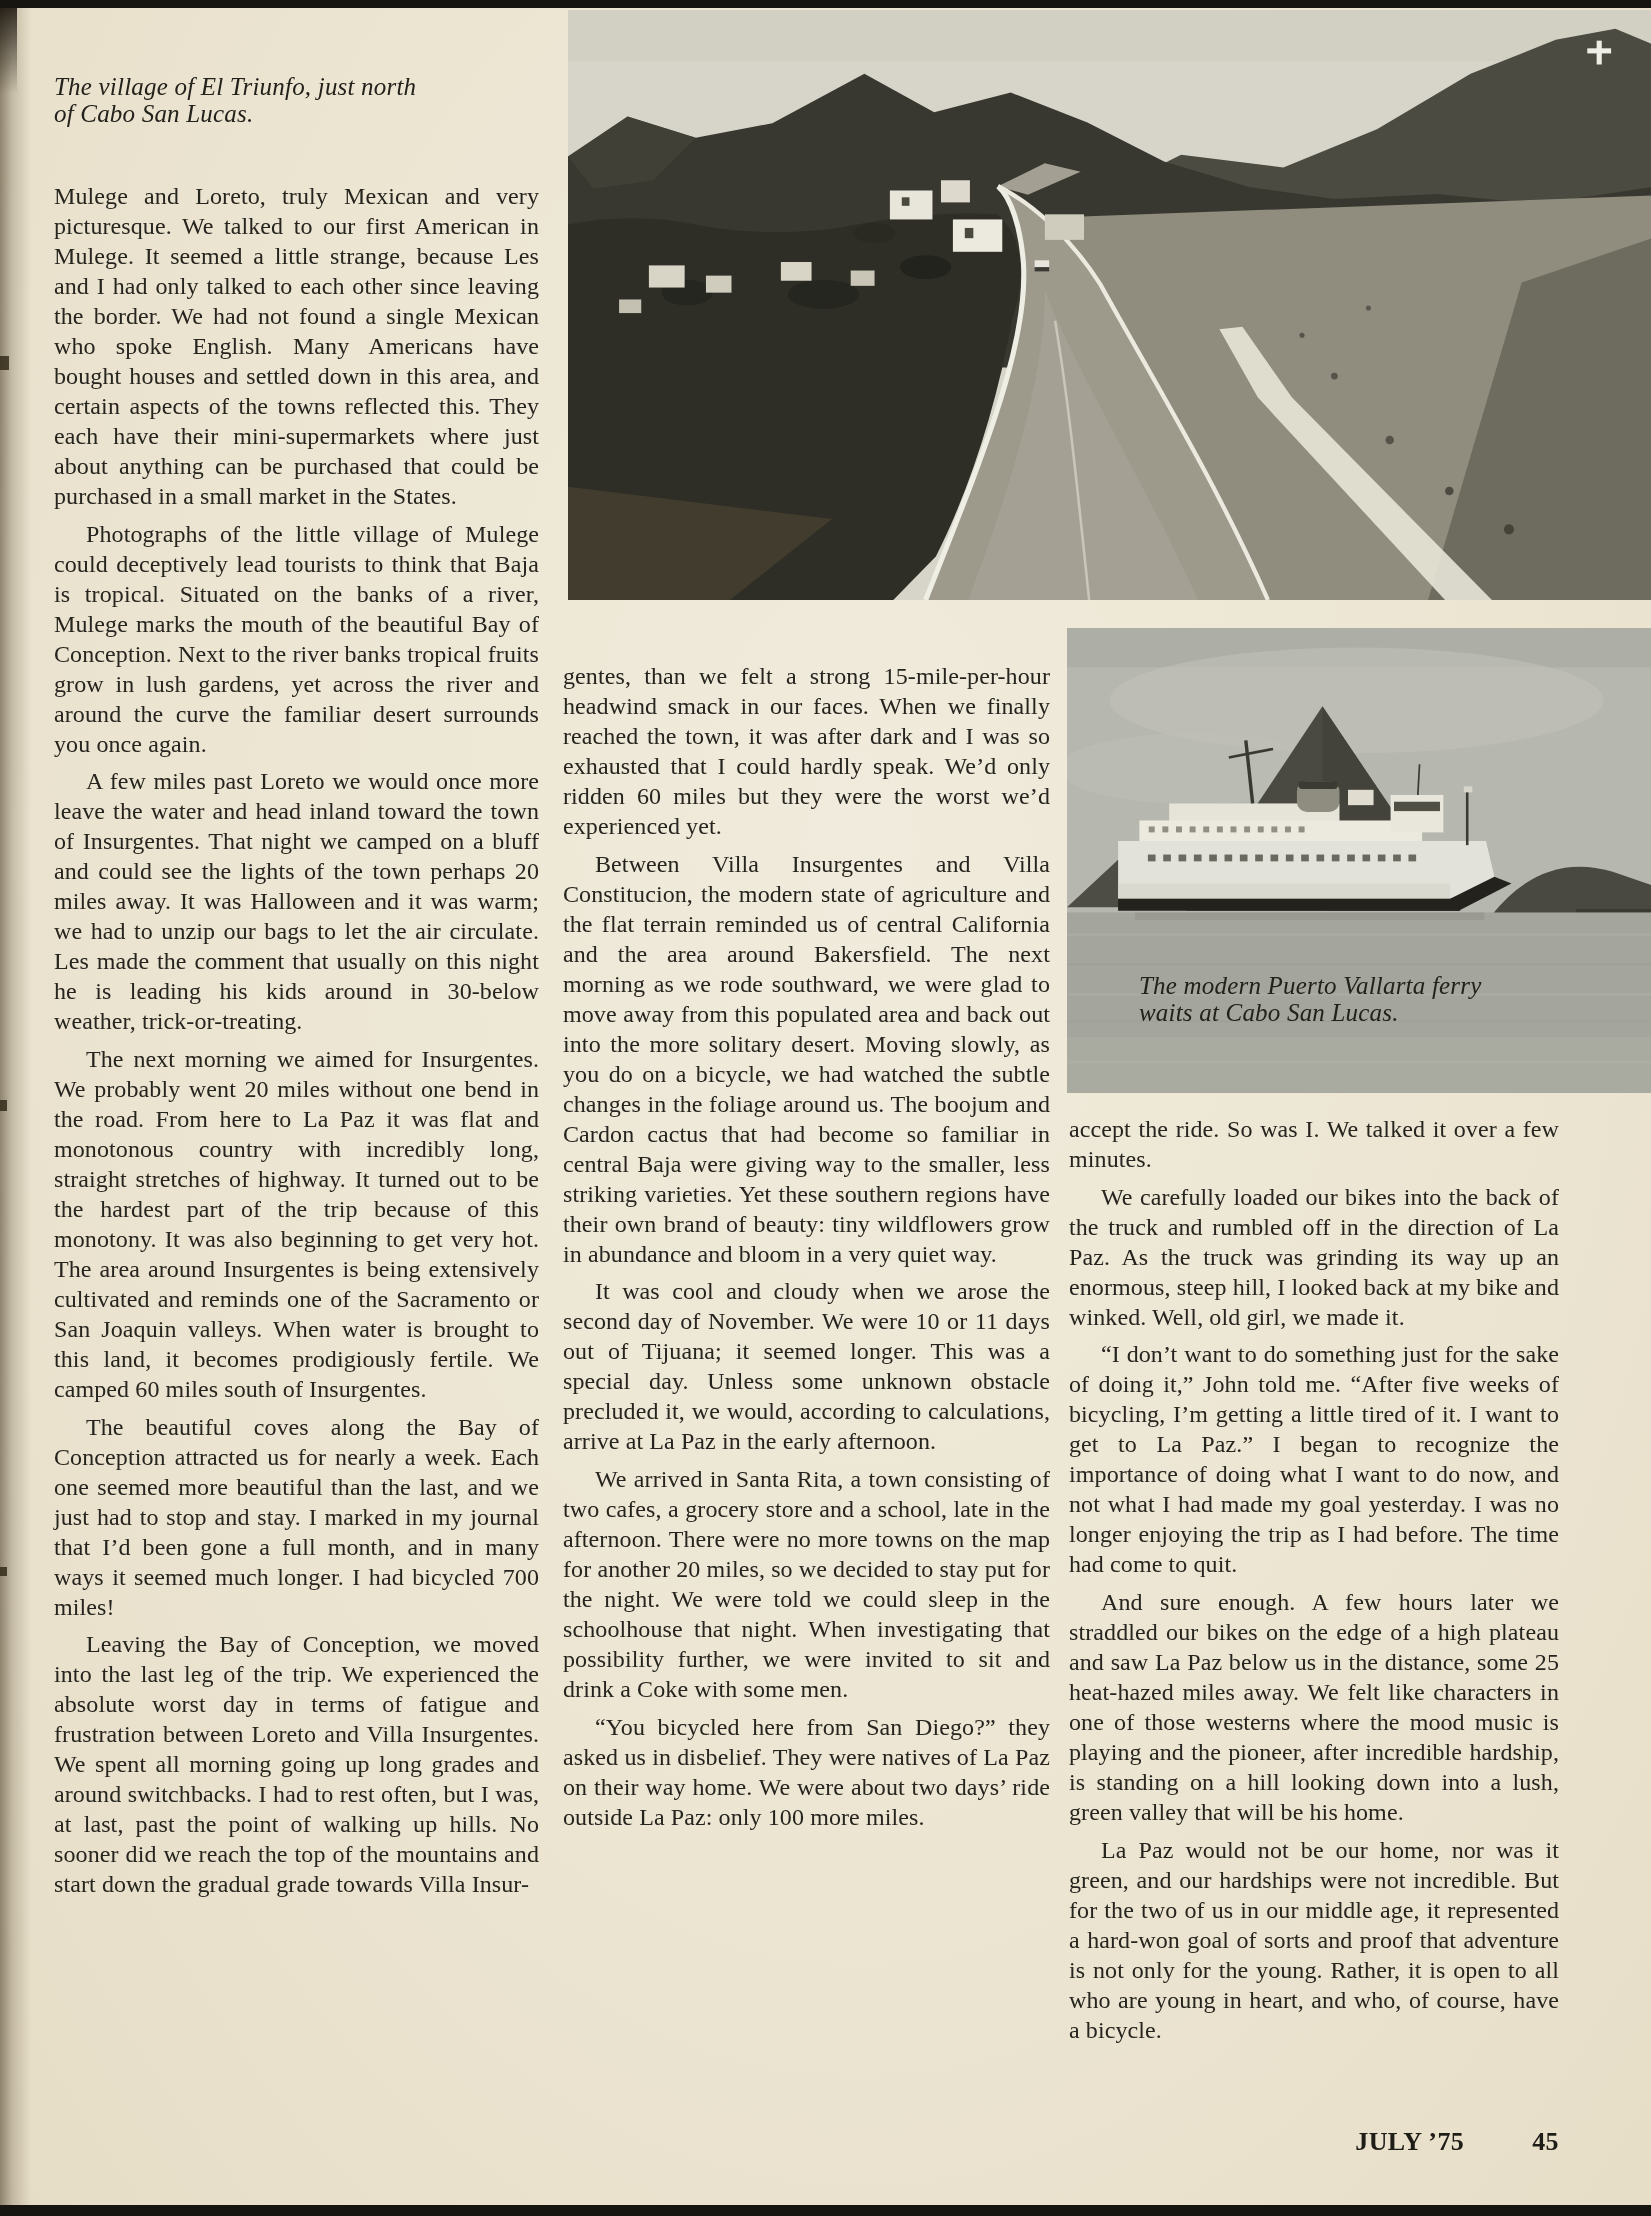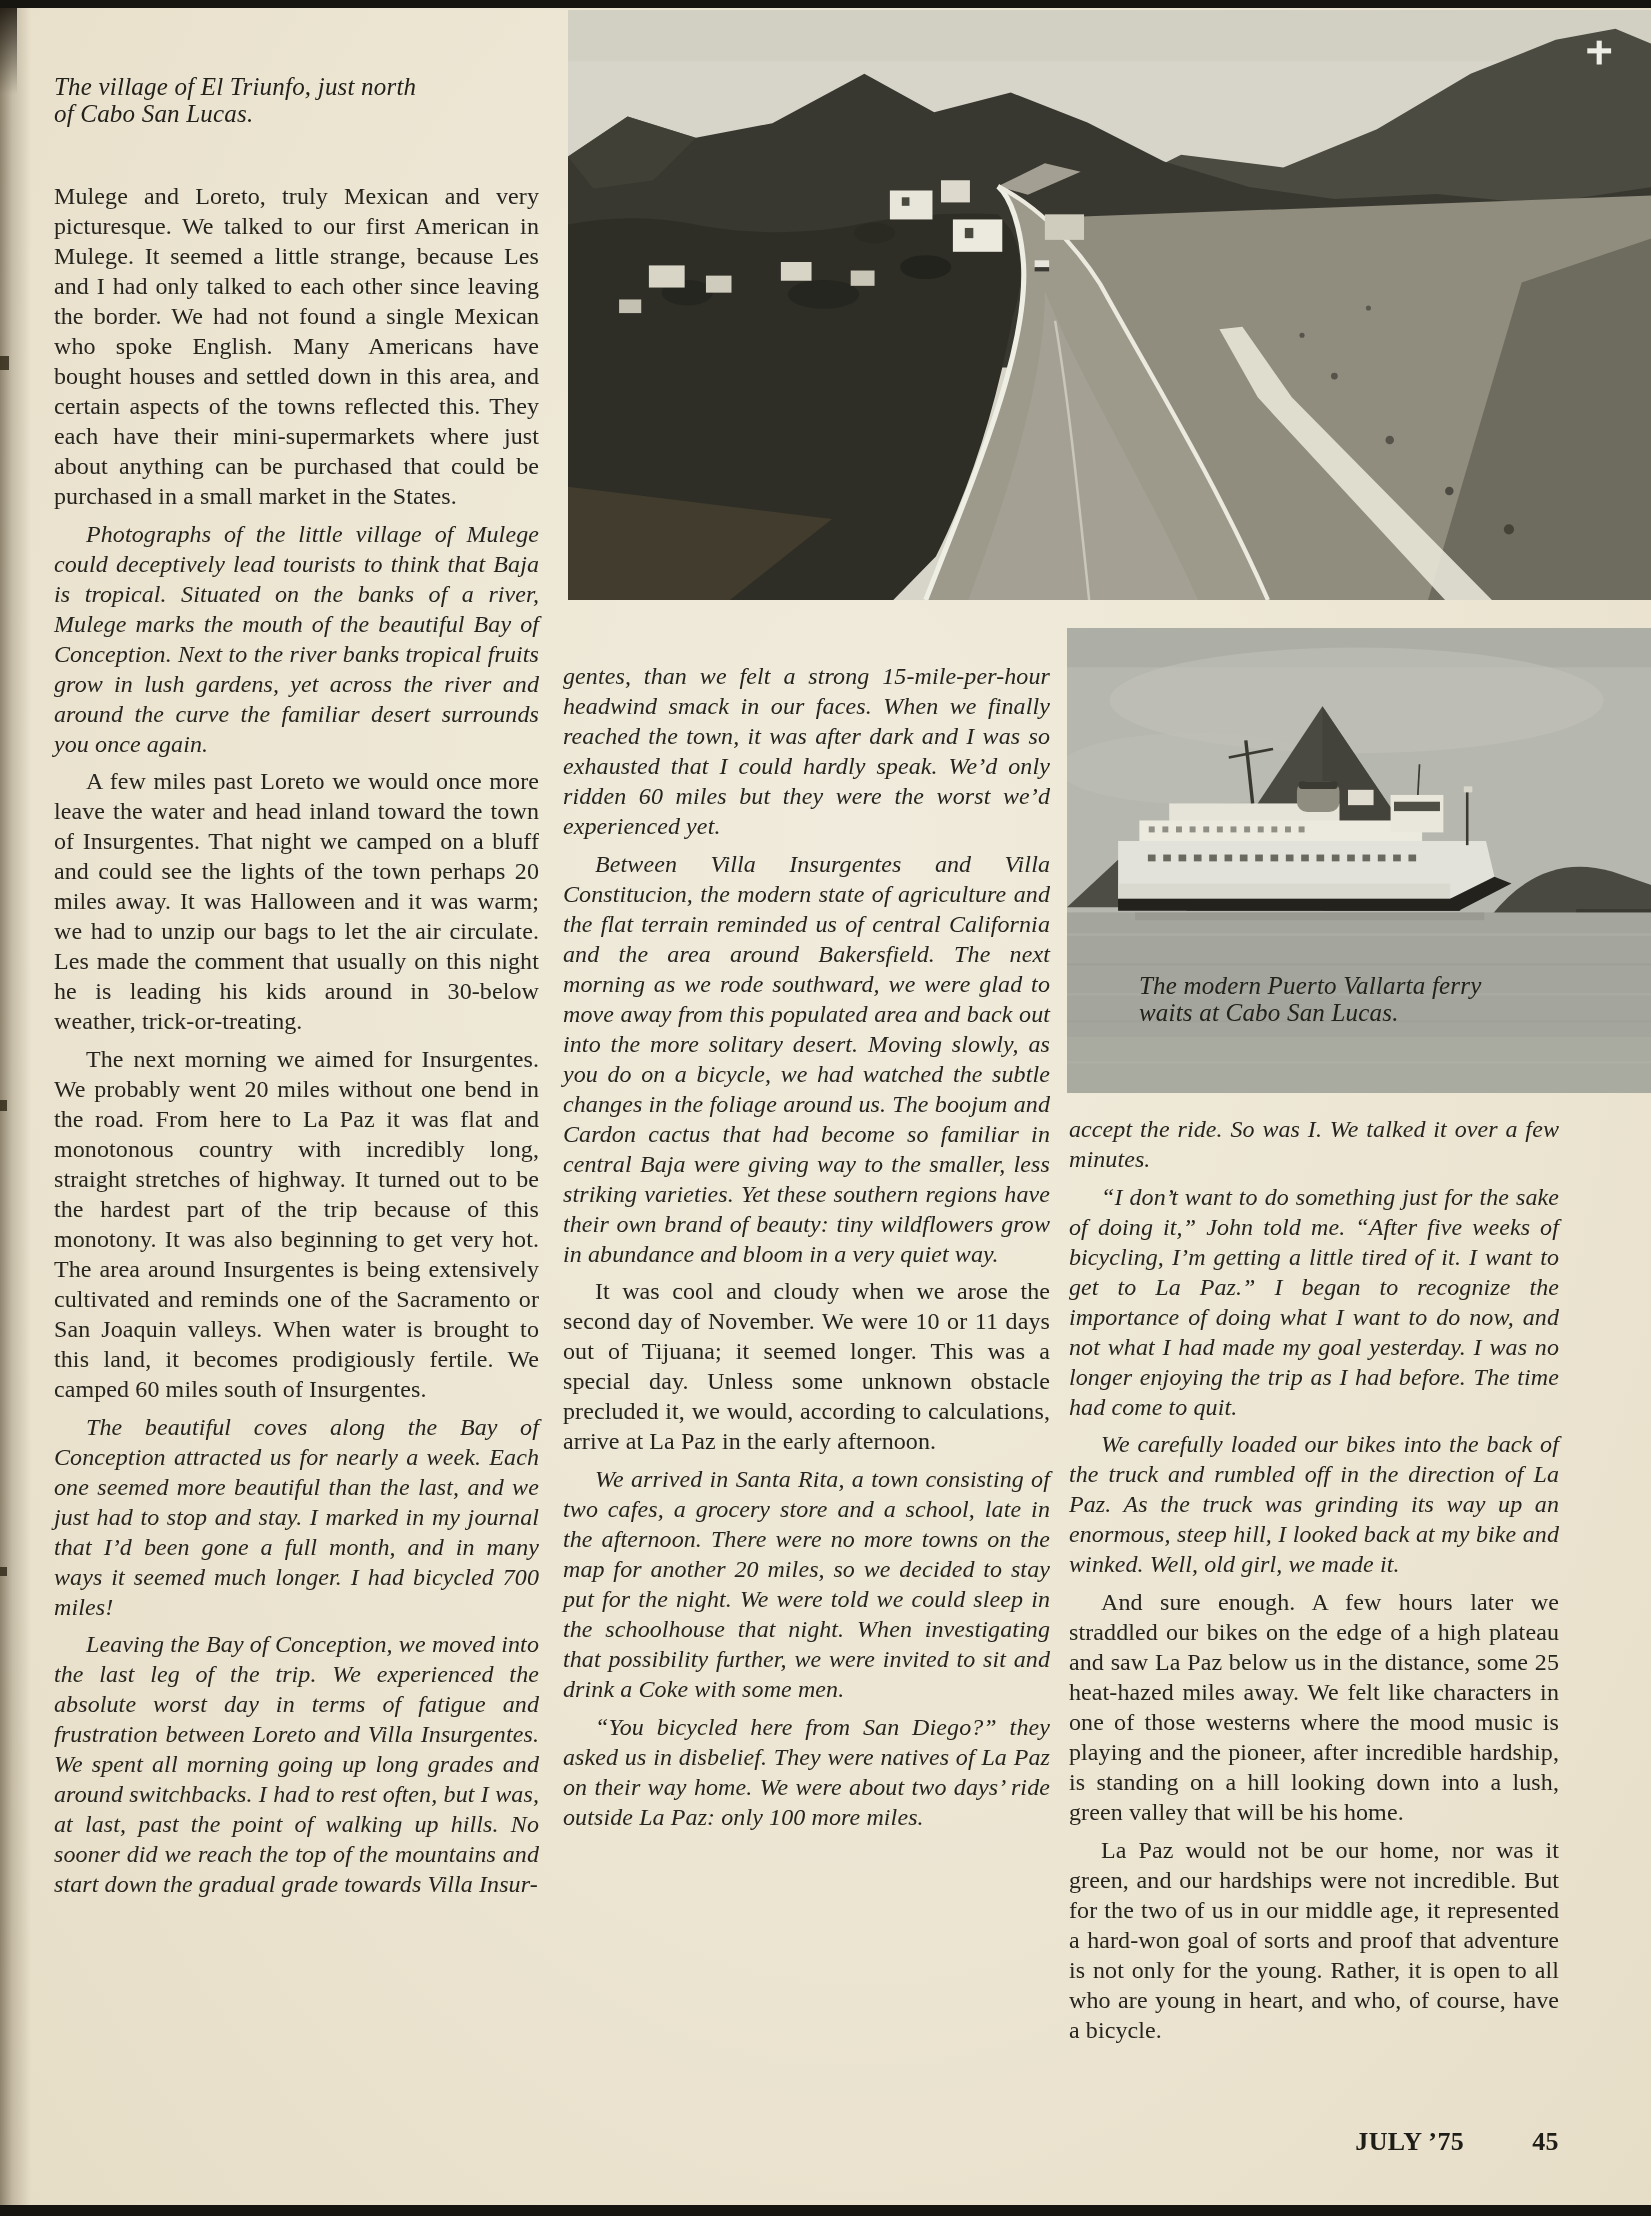--- a/index.html
+++ b/index.html
@@ -24,21 +24,21 @@
   .photo svg{display:block;width:100%;height:100%;}
   .caption{
     position:absolute;font-style:italic;color:#23211b;
     font-size:25px;line-height:27px;white-space:pre-line;letter-spacing:0.2px;
   }
   .col{
     position:absolute;color:#26241e;font-size:24px;line-height:30px;
     text-align:justify;letter-spacing:0.1px;
   }
   .para{margin:0 0 7.7px 0;}
-  .para.italic{font-style:italic;}
+  .para.italic{}
   .para.indent{text-indent:32px;}
   .footer{
     position:absolute;left:1069px;top:2127px;width:490px;text-align:right;
     font-weight:bold;font-size:26px;color:#1f1d17;letter-spacing:0.4px;
   }
   .footer .pageno{margin-left:68px;}
 </style>
 </head>
 <body>
 
@@ -219,22 +219,22 @@
       <p class="para italic indent">Between Villa Insurgentes and Villa Constitucion, the modern state of agriculture and the flat terrain reminded us of central California and the area around Bakersfield. The next morning as we rode southward, we were glad to move away from this populated area and back out into the more solitary desert. Moving slowly, as you do on a bicycle, we had watched the subtle changes in the foliage around us. The boojum and Cardon cactus that had become so familiar in central Baja were giving way to the smaller, less striking varieties. Yet these southern regions have their own brand of beauty: tiny wildflowers grow in abundance and bloom in a very quiet way.</p>
       <p class="para roman indent">It was cool and cloudy when we arose the second day of November. We were 10 or 11 days out of Tijuana; it seemed longer. This was a special day. Unless some unknown obstacle precluded it, we would, according to calculations, arrive at La Paz in the early afternoon.</p>
       <p class="para italic indent">We arrived in Santa Rita, a town consisting of two cafes, a grocery store and a school, late in the afternoon. There were no more towns on the map for another 20 miles, so we decided to stay put for the night. We were told we could sleep in the schoolhouse that night. When investigating that possibility further, we were invited to sit and drink a Coke with some men.</p>
       <p class="para italic indent">“You bicycled here from San Diego?” they asked us in disbelief. They were natives of La Paz on their way home. We were about two days’ ride outside La Paz: only 100 more miles.</p>
     </div>
 </div>
 
 <div class="col" style="left:1069px;top:1114px;width:490px;">
   <div>
       <p class="para italic">accept the ride. So was I. We talked it over a few minutes.</p>
+      <p class="para italic indent">We carefully loaded our bikes into the back of the truck and rumbled off in the direction of La Paz. As the truck was grinding its way up an enormous, steep hill, I looked back at my bike and winked. Well, old girl, we made it.</p>
       <p class="para italic indent">“I don’t want to do something just for the sake of doing it,” John told me. “After five weeks of bicycling, I’m getting a little tired of it. I want to get to La Paz.” I began to recognize the importance of doing what I want to do now, and not what I had made my goal yesterday. I was no longer enjoying the trip as I had before. The time had come to quit.</p>
-      <p class="para italic indent">We carefully loaded our bikes into the back of the truck and rumbled off in the direction of La Paz. As the truck was grinding its way up an enormous, steep hill, I looked back at my bike and winked. Well, old girl, we made it.</p>
       <p class="para roman indent">And sure enough. A few hours later we straddled our bikes on the edge of a high plateau and saw La Paz below us in the distance, some 25 heat-hazed miles away. We felt like characters in one of those westerns where the mood music is playing and the pioneer, after incredible hardship, is standing on a hill looking down into a lush, green valley that will be his home.</p>
       <p class="para roman indent">La Paz would not be our home, nor was it green, and our hardships were not incredible. But for the two of us in our middle age, it represented a hard-won goal of sorts and proof that adventure is not only for the young. Rather, it is open to all who are young in heart, and who, of course, have a bicycle.</p>
     </div>
 </div>
 
 <div class="footer">
   <span>JULY ’75</span><span class="pageno">45</span>
 </div>
 
 

